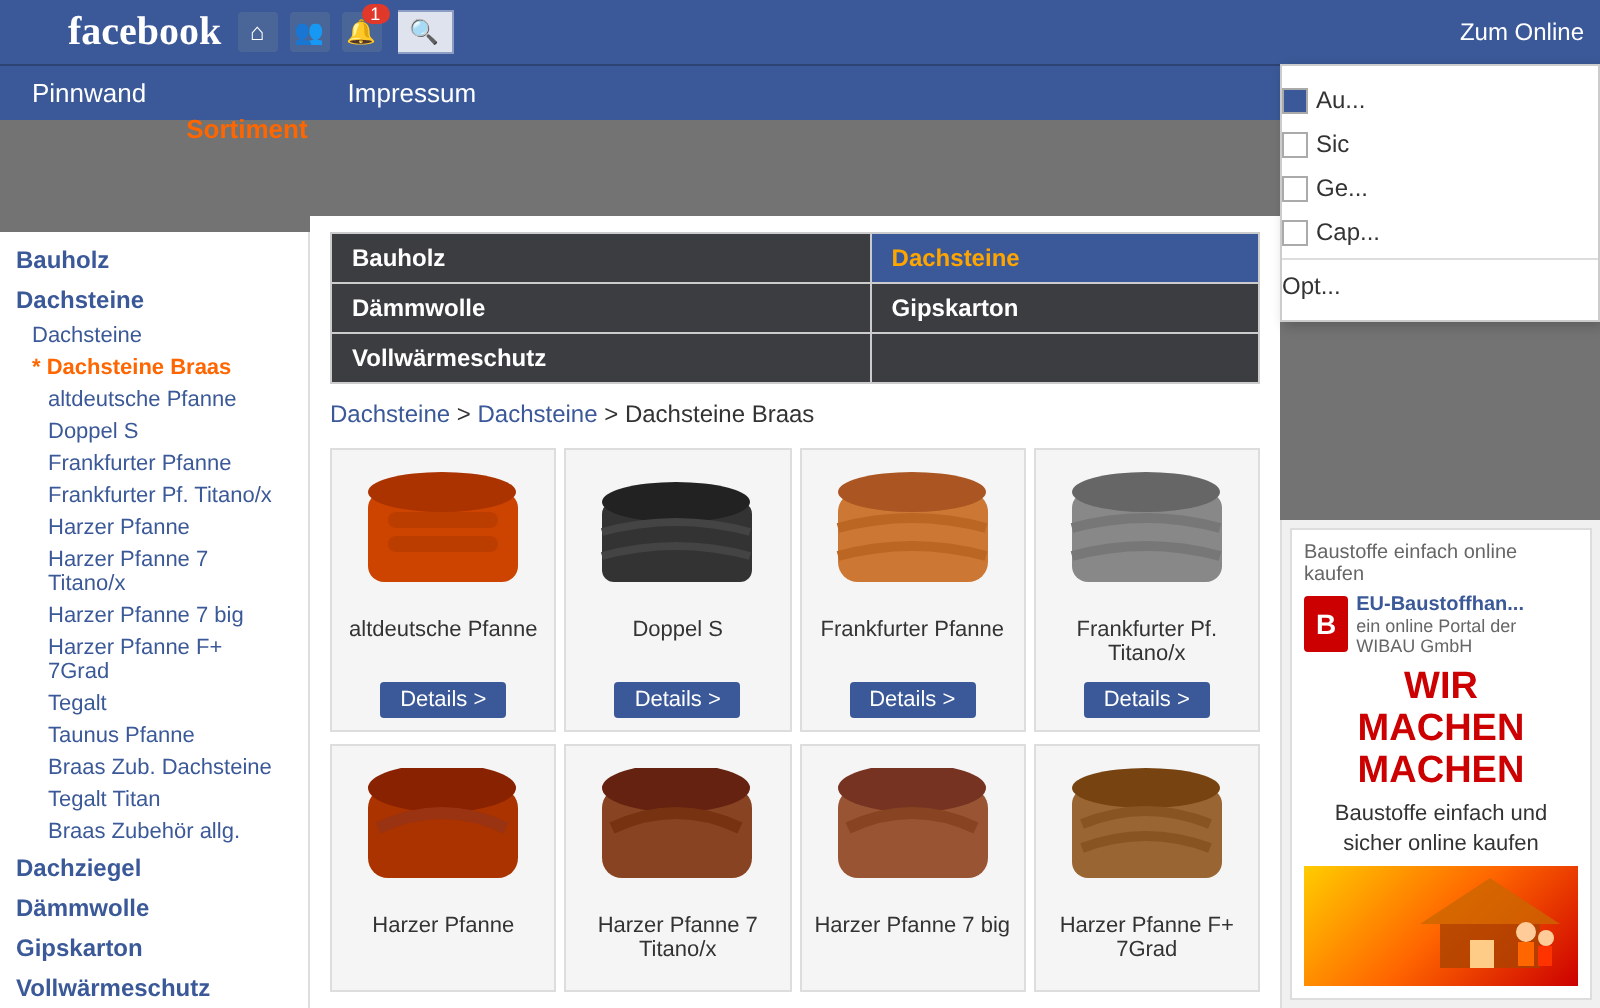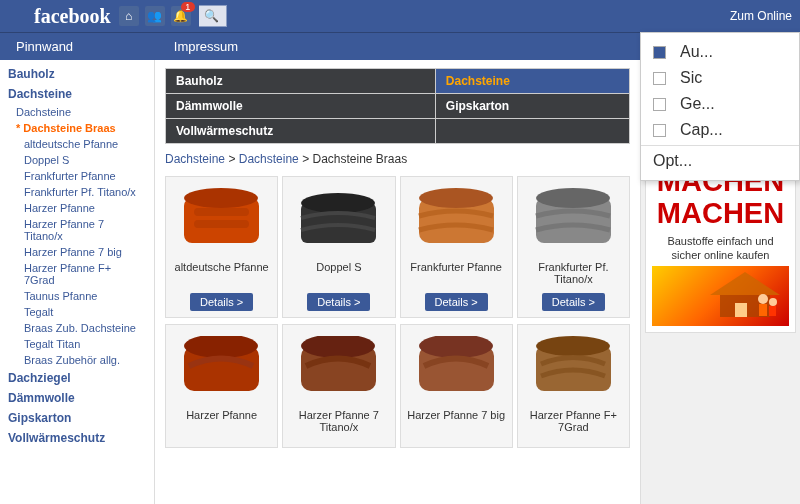--- a/index.html
+++ b/index.html
@@ -77,24 +77,24 @@
       background: white;
       border: 1px solid #ccc;
       box-shadow: 2px 2px 6px rgba(0,0,0,0.2);
       width: 160px;
       z-index: 100;
       padding: 6px 0;
     }
     .fb-dropdown-item {
       display: flex;
       align-items: center;
-      padding: 4px 12px;
-      font-size: 16px;
+      padding: 4px 0;
+      font-size: 12px;
       color: #333;
-      gap: 14px;
+      gap: 4px;
     }
     .fb-dd-check {
       width: 13px; height: 13px;
       border: 1px solid #aaa;
       background: #3b5998;
       flex-shrink: 0;
     }
     .fb-dd-check.empty {
       background: white;
     }
@@ -123,21 +123,22 @@
       margin-top: 35px;
     }
     .fb-subnav-item.plain {
       color: white;
     }
 
     
     .main-container {
       display: flex;
       height: calc(504px - 60px);
-      background: #3b82f6;
+      background: #737373;
+      align-items: flex-end;
     }
 
     
     .sidebar {
       width: 155px;
       background: white;
       flex-shrink: 0;
       border-right: 1px solid #ddd;
       overflow-y: auto;
       padding-top: 4px;
@@ -296,21 +297,21 @@
     .ad-company {
       font-size: 10px;
       color: #3b5998;
       font-weight: bold;
     }
     .ad-sub {
       font-size: 9px;
       color: #666;
     }
     .ad-big-text {
-      font-size: 29px;
+      font-size: 19px;
       font-weight: bold;
       color: #cc0000;
       line-height: 1.1;
       text-align: center;
       margin: 6px 0 4px;
     }
     .ad-description {
       font-size: 11px;
       color: #333;
       text-align: center;
@@ -385,22 +386,22 @@
     <div class="sidebar-subcategory">Dachsteine</div>
     <div class="sidebar-subcategory active">Dachsteine Braas</div>
     <div class="sidebar-subcategory" style="padding-left:24px;">altdeutsche Pfanne</div>
     <div class="sidebar-subcategory" style="padding-left:24px;">Doppel S</div>
     <div class="sidebar-subcategory" style="padding-left:24px;">Frankfurter Pfanne</div>
     <div class="sidebar-subcategory" style="padding-left:24px;">Frankfurter Pf. Titano/x</div>
     <div class="sidebar-subcategory" style="padding-left:24px;">Harzer Pfanne</div>
     <div class="sidebar-subcategory" style="padding-left:24px;">Harzer Pfanne 7 Titano/x</div>
     <div class="sidebar-subcategory" style="padding-left:24px;">Harzer Pfanne 7 big</div>
     <div class="sidebar-subcategory" style="padding-left:24px;">Harzer Pfanne F+ 7Grad</div>
+    <div class="sidebar-subcategory" style="padding-left:24px;">Tegalt</div>
     <div class="sidebar-subcategory" style="padding-left:24px;">Taunus Pfanne</div>
-    <div class="sidebar-subcategory" style="padding-left:24px;">Tegalt</div>
     <div class="sidebar-subcategory" style="padding-left:24px;">Braas Zub. Dachsteine</div>
     <div class="sidebar-subcategory" style="padding-left:24px;">Tegalt Titan</div>
     <div class="sidebar-subcategory" style="padding-left:24px;">Braas Zubehör allg.</div>
     <div class="sidebar-category main-cat">Dachziegel</div>
     <div class="sidebar-category main-cat">Dämmwolle</div>
     <div class="sidebar-category main-cat">Gipskarton</div>
     <div class="sidebar-category main-cat">Vollwärmeschutz</div>
   </div>
 
   <div class="content">

